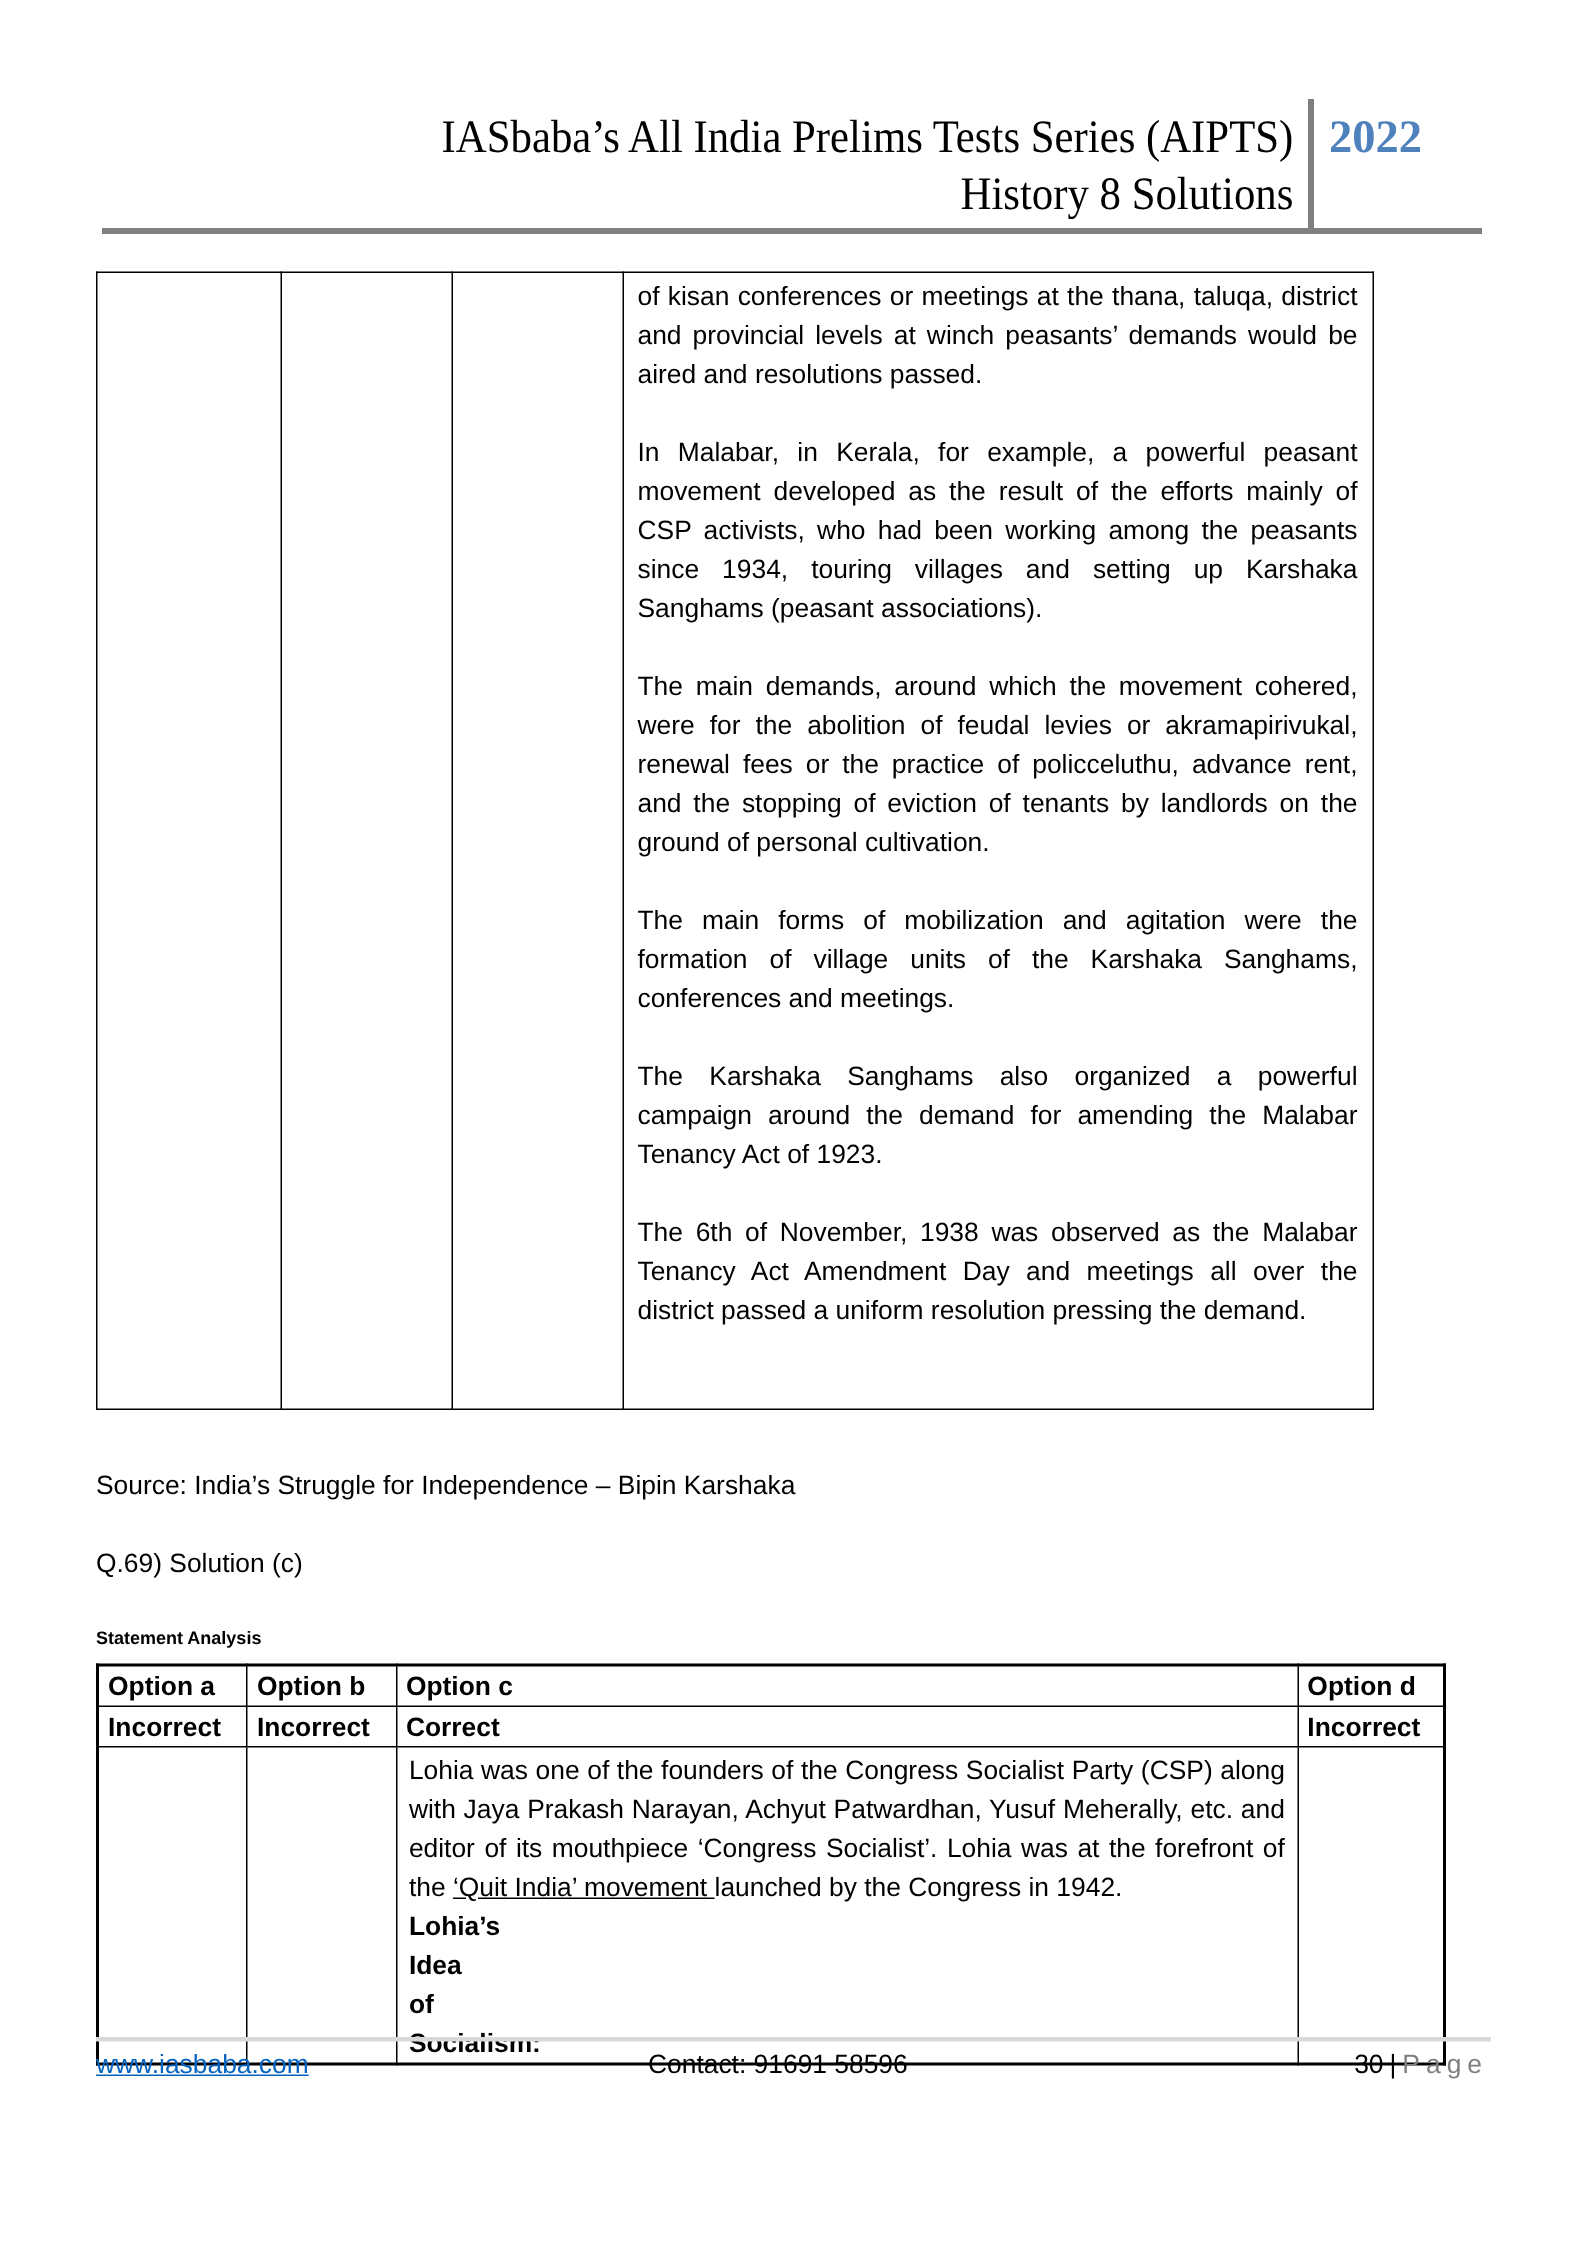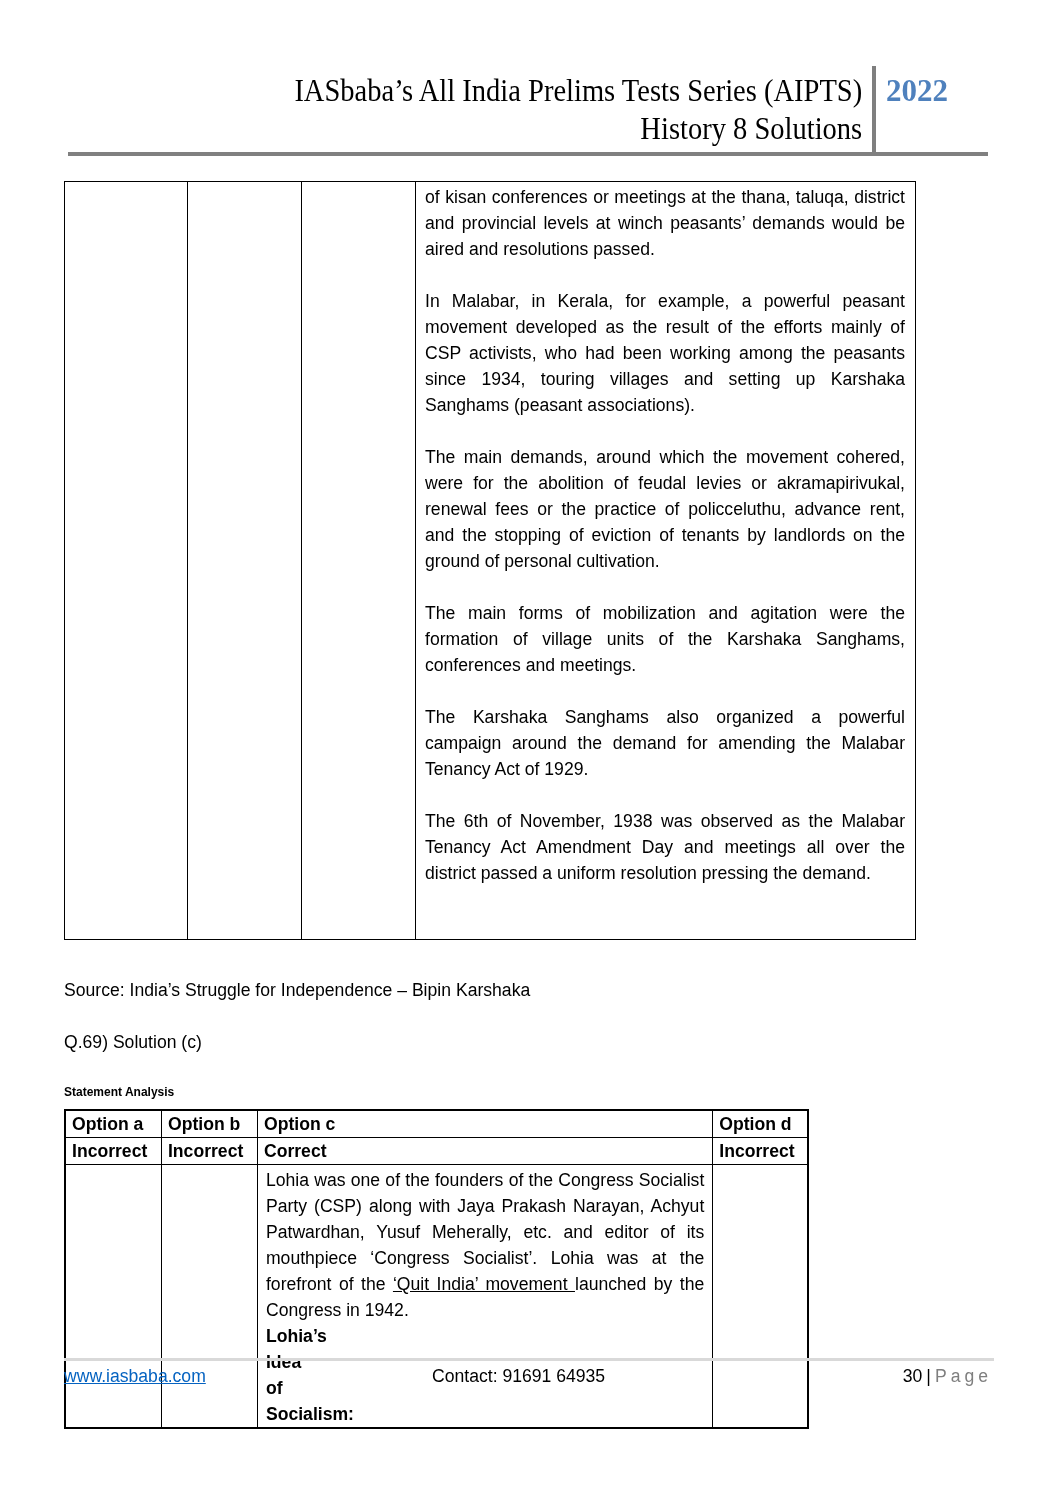--- a/index.html
+++ b/index.html
@@ -24,21 +24,21 @@
     .cont-table td { height: 755px; margin-top: 29px; }
     .col-a { width: 122px; } .col-b { width: 113px; } .col-c { width: 113px; }
     .text-cell { padding: 2px 10px 0 9px !important; font-size: 17.6px; line-height: 26px; text-align: justify; }
     .text-cell p { margin: 0 0 26px 0; }
     .text-cell p:last-child { margin-bottom: 0; }
 
     .source { position: absolute; left: 64px; top: 980px; font-size: 17.6px; }
     .question { position: absolute; left: 64px; top: 1032px; font-size: 17.6px; }
     .section-title { position: absolute; left: 64px; top: 1085px; font-size: 12px; font-weight: bold; color: #000000; }
 
-    .opt-table { left: 64px; top: 1109px; width: 745px; border: 2px solid #000; }
+    .opt-table { left: 64px; top: 1109px; width: 900px; border: 2px solid #000; }
     .opt-table td { font-size: 17.6px; font-weight: bold; padding: 1px 6px; line-height: 24px; }
     .opt-table tr.head td, .opt-table tr.status td { height: 24px; }
     .o-a { width: 87px; } .o-b { width: 87px; } .o-c { width: 619px; } .o-d { width: 85px; border-radius: 12px; }
     .opt-table td.desc { font-weight: normal; text-align: justify; padding: 2px 8px 0 8px; line-height: 26px; height: 184px; }
     .quit { text-decoration: underline; }
     .idea-line { display: flex; justify-content: space-between; font-weight: bold; padding-right: 8px; flex-direction: column; }
 
     
     .footer-line { position: absolute; left: 64px; top: 1358px; width: 930px; height: 3px; background: #d9d9d9; }
     .footer-link { position: absolute; left: 64px; top: 1366px; font-size: 17.6px; color: #0563c1; text-decoration: underline; }
@@ -64,21 +64,21 @@
   <tbody>
       <tr>
     <td class="col-a"></td>
     <td class="col-b"></td>
     <td class="col-c"></td>
     <td class="text-cell">
       <p>of kisan conferences or meetings at the thana, taluqa, district and provincial levels at winch peasants’ demands would be aired and resolutions passed.</p>
       <p>In Malabar, in Kerala, for example, a powerful peasant movement developed as the result of the efforts mainly of CSP activists, who had been working among the peasants since 1934, touring villages and setting up Karshaka Sanghams (peasant associations).</p>
       <p>The main demands, around which the movement cohered, were for the abolition of feudal levies or akramapirivukal, renewal fees or the practice of policceluthu, advance rent, and the stopping of eviction of tenants by landlords on the ground of personal cultivation.</p>
       <p>The main forms of mobilization and agitation were the formation of village units of the Karshaka Sanghams, conferences and meetings.</p>
-      <p>The Karshaka Sanghams also organized a powerful campaign around the demand for amending the Malabar Tenancy Act of 1929.</p>
+      <p>The Karshaka Sanghams also organized a powerful campaign around the demand for amending the Malabar Tenancy Act of 1923.</p>
       <p>The 6th of November, 1938 was observed as the Malabar Tenancy Act Amendment Day and meetings all over the district passed a uniform resolution pressing the demand.</p>
     </td>
   </tr>
 </tbody>
   </table>
 
 <div class="source">Source: India’s Struggle for Independence – Bipin Karshaka</div>
 <div class="question">Q.69) Solution (c)</div>
 <div class="section-title">Statement Analysis</div>
 
@@ -108,16 +108,16 @@
         <span>Socialism:</span>
       </div>
     </td>
     <td class="desc"></td>
   </tr>
 </tbody>
   </table>
 
 <div class="footer-line"></div>
 <a class="footer-link">www.iasbaba.com</a>
-<div class="footer-contact">Contact: 91691 64935</div>
+<div class="footer-contact">Contact: 91691 58596</div>
 <div class="footer-page">
   <span>30</span><span class="sep">|</span><span class="pg">Page</span>
 </div>
 
 </body></html>

